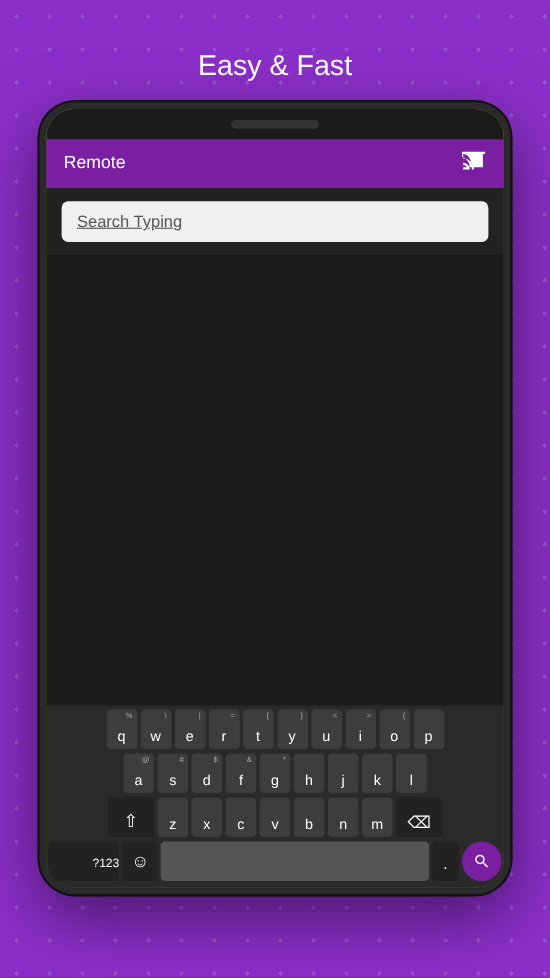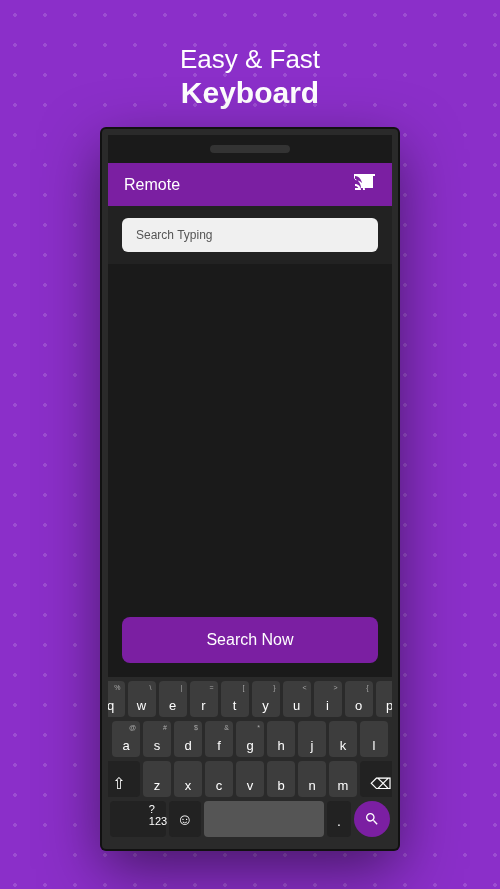--- a/index.html
+++ b/index.html
@@ -31,24 +31,24 @@
       font-weight: 400;
     }
 
     .header-text .line2 {
       font-size: 30px;
       font-weight: 700;
     }
 
     
     .phone-frame {
-      width: 296px;
+      width: 428px;
       height: 720px;
       background: #84cc16;
-      border-radius: 4px;
+      border-radius: 32px;
       border: 6px solid #2a2a2a;
       box-shadow: 0 0 0 2px #111, 0 20px 60px rgba(0,0,0,0.5);
       overflow: hidden;
       position: relative;
       display: flex;
       flex-direction: column;
     }
 
     
     .phone-notch {
@@ -103,22 +103,23 @@
     .search-input-box {
       background: #f0f0f0;
       border-radius: 6px;
       padding: 10px 14px;
       display: flex;
       align-items: center;
     }
 
     .search-input-text {
       color: #555;
-      font-size: 12px;
+      font-size: 15px;
       flex: 1;
+      text-decoration: underline;
     }
 
     
     .content-area {
       flex: 1;
       background: #1a1a1a;
       position: relative;
     }
 
     
@@ -218,21 +219,20 @@
       display: flex;
       align-items: center;
       justify-content: center;
     }
   </style>
 </head>
 <body>
 
 <div class="header-text">
   <div class="line1">Easy &amp; Fast</div>
-  <div class="line2">Keyboard</div>
 </div>
 
 <div class="phone-frame">
 
   <div class="phone-notch">
     <div class="notch-bar"></div>
   </div>
 
   <div class="app-screen">
 
@@ -247,21 +247,20 @@
     </div>
 
     <div class="search-area">
       <div class="search-input-box">
         <span class="search-input-text">Search Typing</span>
       </div>
     </div>
 
     <div class="content-area"></div>
 
-    <div class="search-now-btn">Search Now</div>
 
     <div class="keyboard-area">
 
       <div class="keyboard-row">
         <div class="key">
             <span class="superscript">%</span>
             <span class="key-letter">q</span>
           </div>
         <div class="key">
             <span class="superscript">\</span>

